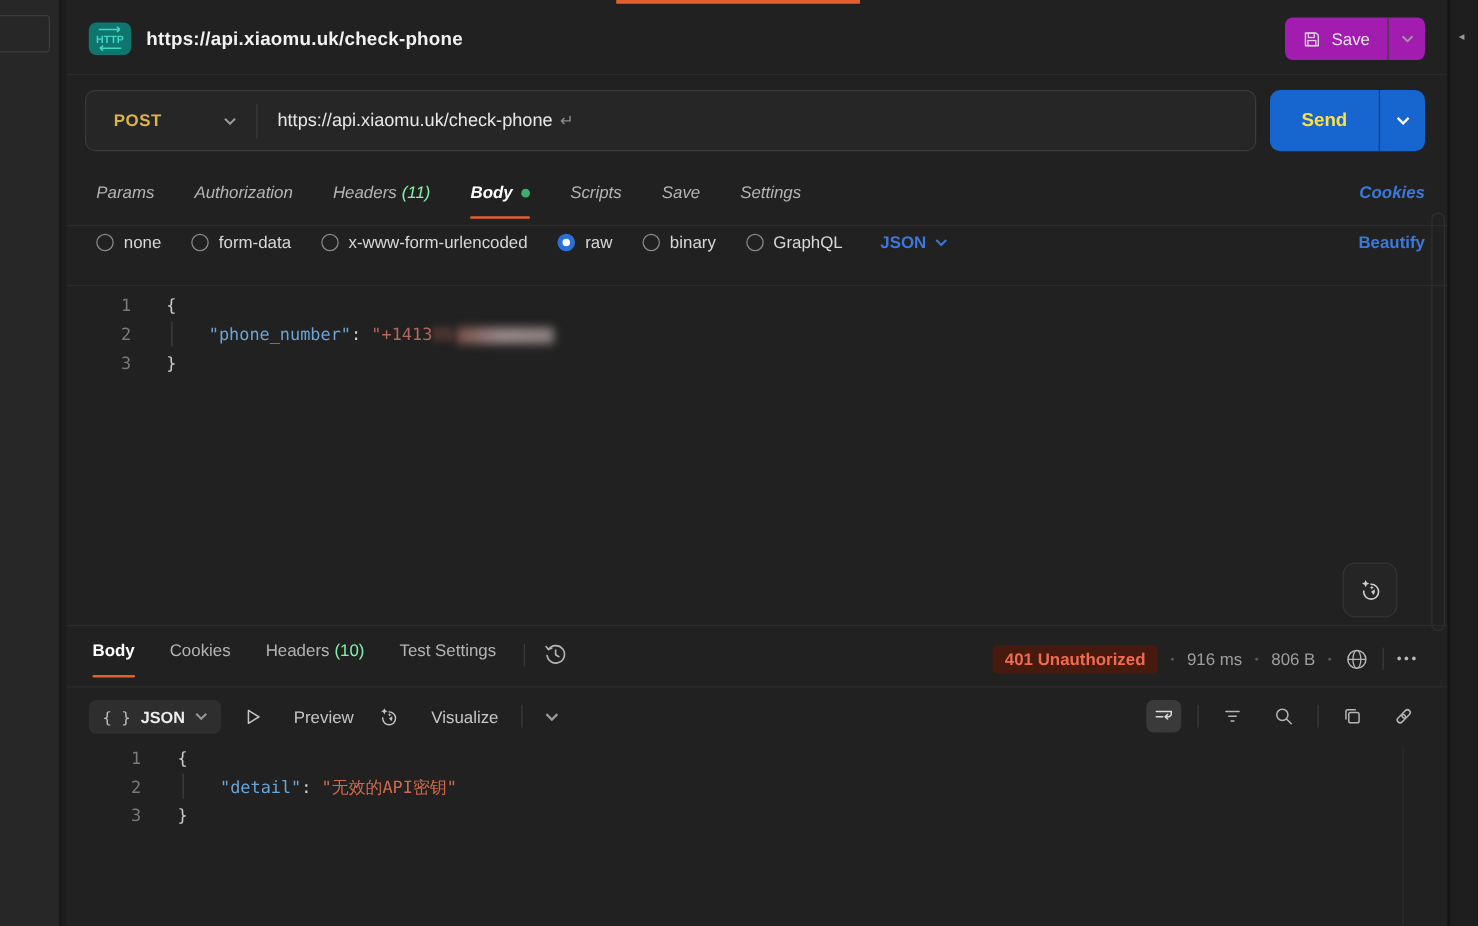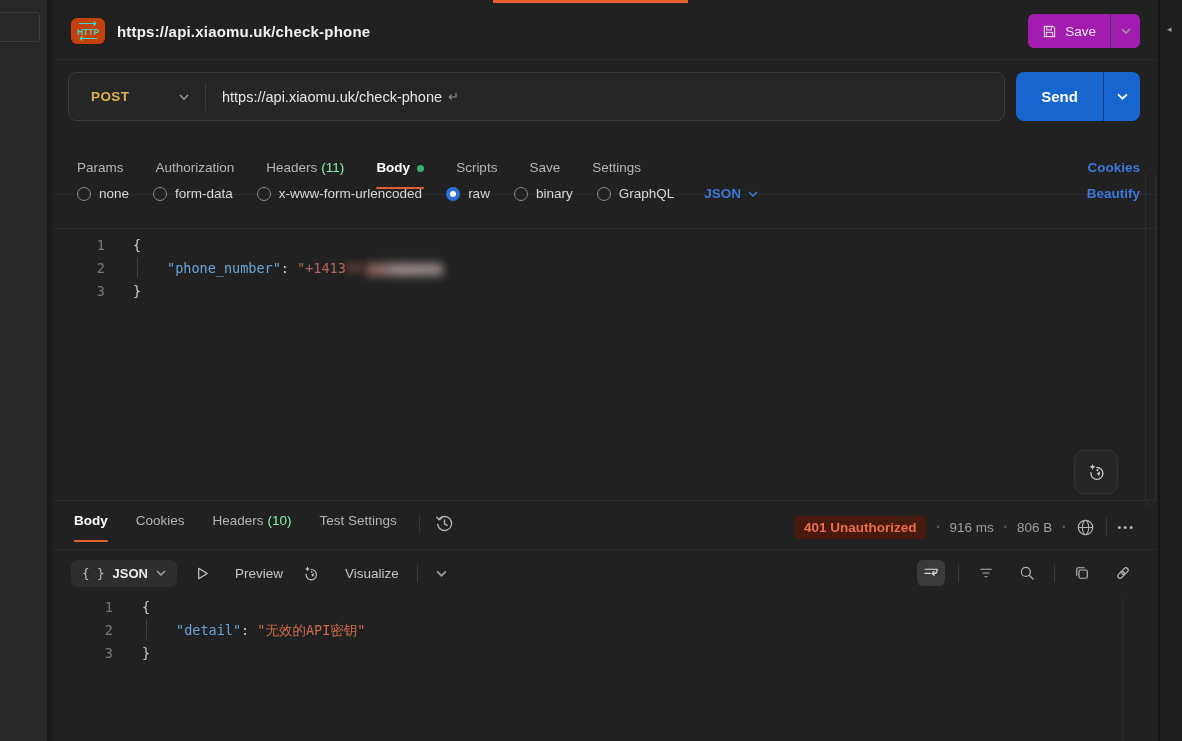--- a/index.html
+++ b/index.html
@@ -14,21 +14,21 @@
     border:1px solid #3d3d3d; border-radius:3px; }
   #right-strip { position:absolute; right:0; top:0; width:24px; height:741px;
     background:#1e1e1e; border-left:2px solid #151515; }
   .collapse-arrow { position:absolute; left:7px; top:24px; font-size:9px; color:#9a9a9a; cursor:pointer; }
   #main { position:absolute; left:53px; top:0; width:1105px; height:741px; background:#212121; }
   #top-accent { position:absolute; left:440px; top:0; width:195px; height:3px; background:#E2602F; }
 
   
   #topbar { position:absolute; left:0; top:3px; width:100%; height:57px;
     display:flex; align-items:center; padding:0 18px; border-bottom:1px solid #2a2a2a; }
-  .http-badge { width:34px; height:26px; border-radius:6px; background:#c2410c;
+  .http-badge { width:34px; height:26px; border-radius:6px; background:#0f766e;
     display:flex; align-items:center; justify-content:center; flex:0 0 auto; }
   #tab-title { margin-left:12px; font-size:15px; font-weight:700; color:#f2f2f2; letter-spacing:.2px; }
   .save-group { margin-left:auto; display:flex; align-items:stretch; height:34px;
     background:#a21caf; border-radius:6px; overflow:hidden; }
   .save-main { display:flex; align-items:center; gap:8px; padding:0 14px; cursor:pointer; }
   .save-main span { font-size:13.5px; color:#e6e6e6; }
   .save-chev { width:30px; display:flex; align-items:center; justify-content:center;
     border-left:1px solid #3f3f3f; cursor:pointer; }
 
   
@@ -37,28 +37,28 @@
     display:flex; align-items:center; }
   .method { font-size:13.5px; font-weight:700; color:#DCB24A; letter-spacing:.4px;
     padding:0 0 0 22px; width:110px; cursor:pointer; }
   .method-chev { margin-right:16px; cursor:pointer; }
   .url-divider { width:1px; height:28px; background:#3a3a3a; }
   .url-text { font-size:14.5px; color:#e8e8e8; padding-left:16px; }
   .return-glyph { color:#8d8d8d; font-size:13px; margin-left:6px; }
   #send-group { position:absolute; left:963px; top:72px; width:124px; height:49px;
     background:#1765CE; border-radius:8px; display:flex; align-items:stretch; overflow:hidden; }
   .send-main { flex:1; display:flex; align-items:center; justify-content:center;
-    font-size:15px; font-weight:700; color:#ffffff; cursor:pointer; }
+    font-size:15px; font-weight:700; color:#fde047; cursor:pointer; }
   .send-chev { width:37px; display:flex; align-items:center; justify-content:center;
     border-left:1px solid rgba(0,0,0,.35); cursor:pointer; }
 
   
   .tabs-row { position:absolute; display:flex; align-items:flex-start; gap:32px;
     border-bottom:1px solid #2b2b2b; }
-  #req-tabs { left:0; right:0; top:158px; height:37px; padding:2px 18px 0 24px; }
+  #req-tabs { left:0; right:0; top:144px; height:37px; padding:2px 18px 0 24px;font-style:italic; }
   .tab { position:relative; font-size:13.5px; color:#b4b4b4; padding-bottom:14px;
     cursor:pointer; white-space:nowrap; }
   .tab.active { color:#ffffff; font-weight:600; }
   .tab.active::after { content:""; position:absolute; left:0; right:0; bottom:0;
     height:2px; background:#E2602F; border-radius:1px; }
   .tab-count { color:#86efac; margin-left:4px; }
   .tab-count:empty { display:none; }
   .tab-dot { display:none; width:7px; height:7px; border-radius:50%;
     background:#3AAE6C; margin-left:7px; vertical-align:middle; }
   .tab.has-dot .tab-dot { display:inline-block; }

